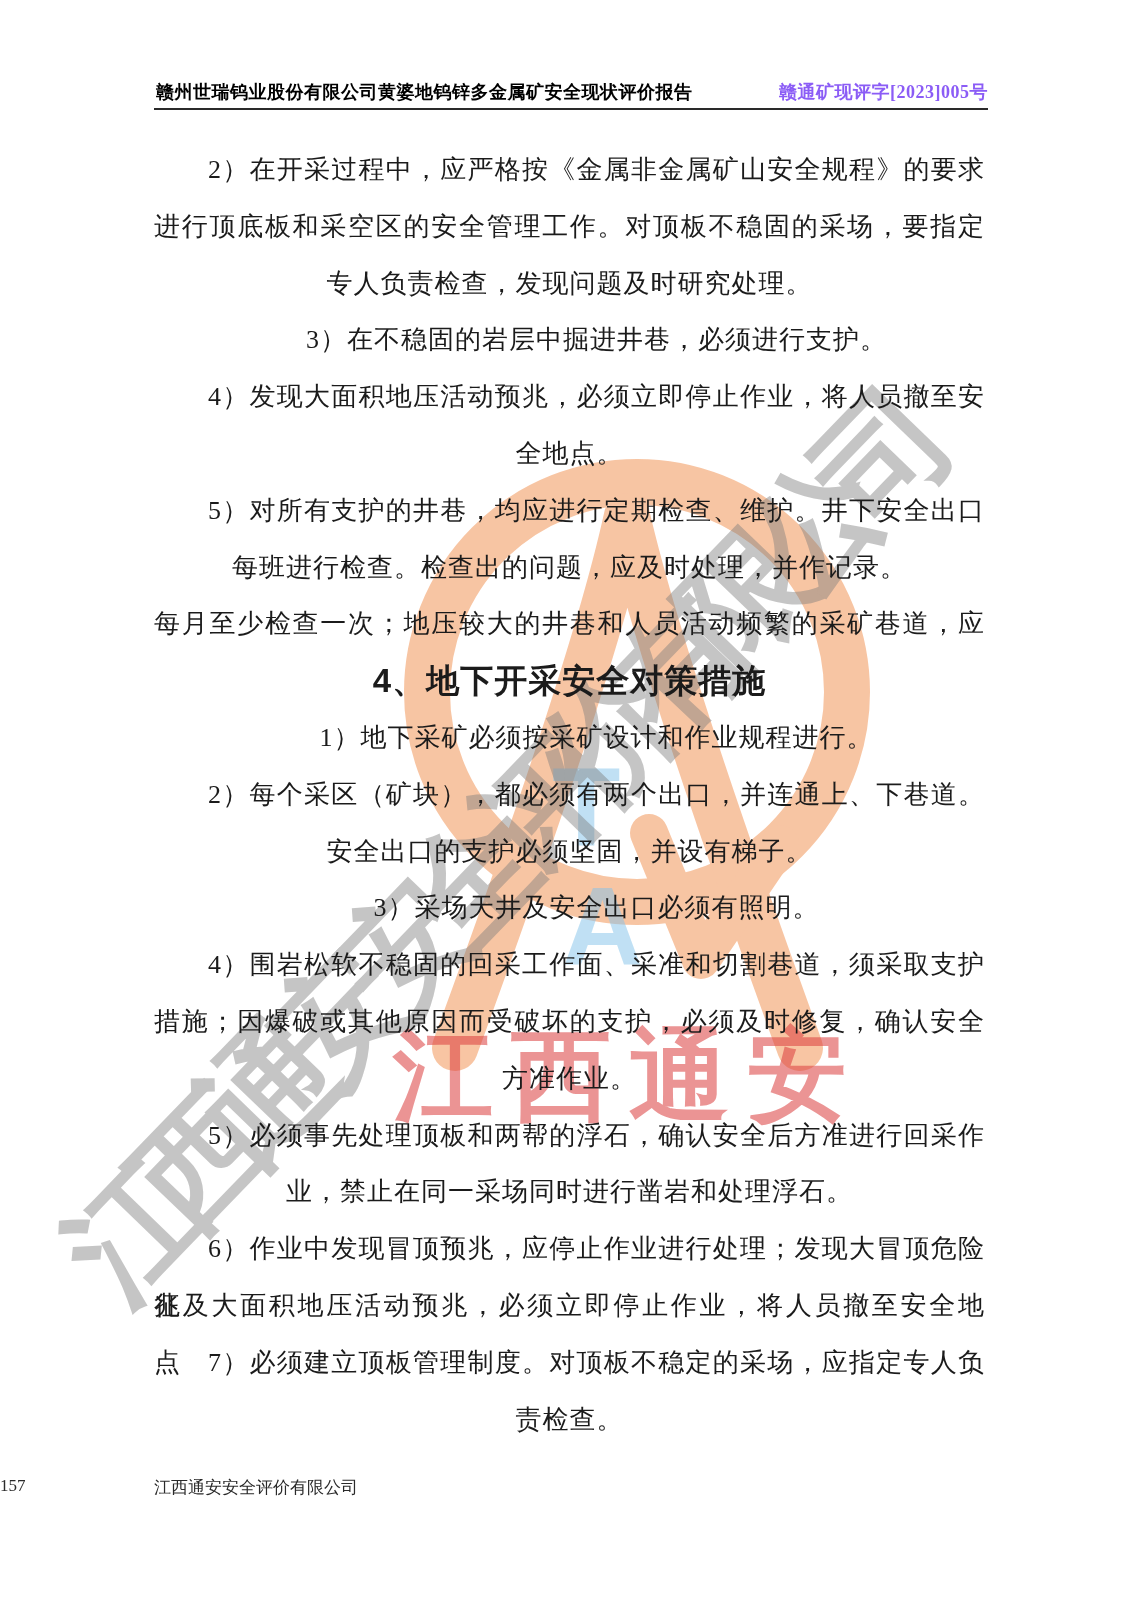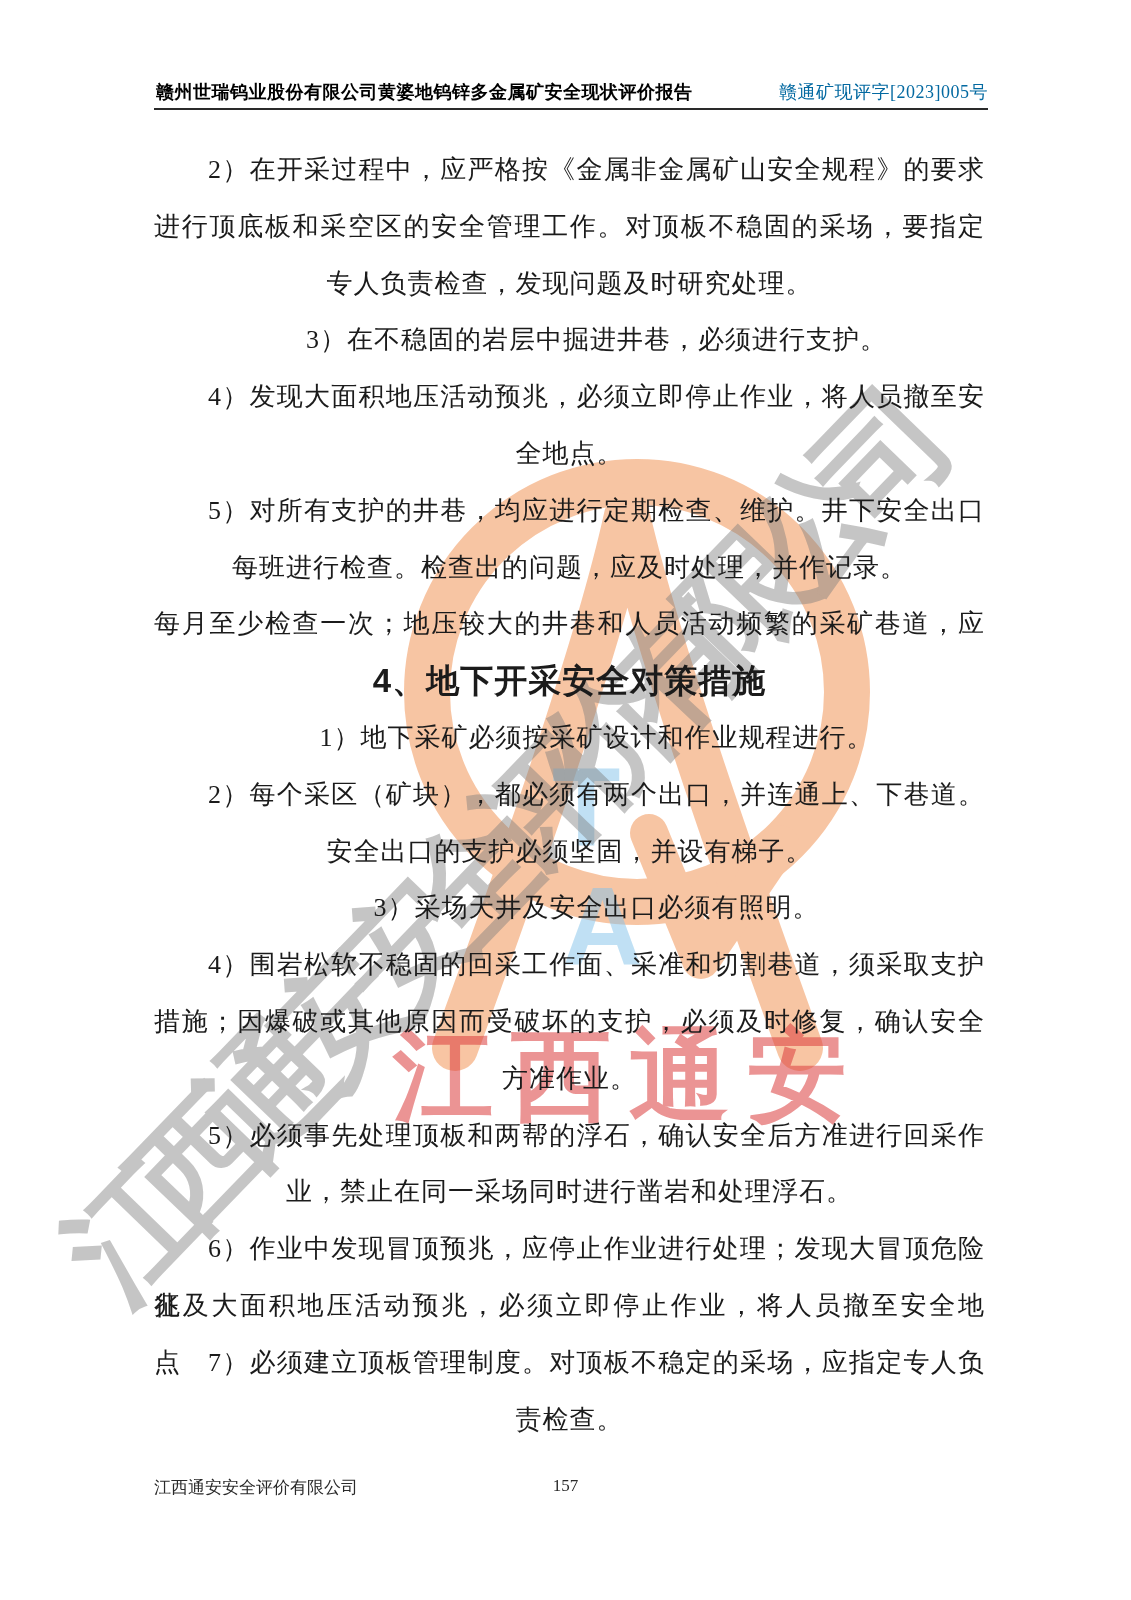--- a/index.html
+++ b/index.html
@@ -14,22 +14,22 @@
   }
 
   
   .hdr-left {
     position:absolute; left:156px; top:80px;
     font-size:18px; font-weight:bold; letter-spacing:0.5px;
     color:#000000; white-space:nowrap; z-index:5;
   }
   .hdr-right {
     position:absolute; right:143px; top:80px;
-    font-size:18px; font-weight:normal; letter-spacing:0.5px;
-    color:#0369a1; white-space:nowrap; z-index:5;
+    font-size:18px; font-weight:bold; letter-spacing:0.5px;
+    color:#8b5cf6; white-space:nowrap; z-index:5;
   }
   .hdr-rule {
     position:absolute; left:154px; top:108px; width:834px; height:2px;
     background:#2a2a2a; z-index:5;
   }
 
   
   .wm-logo { position:absolute; left:0; top:0; z-index:1; }
   .wm-diag {
     position:absolute; left:-90px; top:789px; z-index:2;
@@ -63,21 +63,21 @@
     font-weight:bold; font-size:33px;
   }
 
   
   .ftr-company {
     position:absolute; left:154px; top:1476px;
     font-size:17px; color:#2a2a2a; z-index:5; white-space:nowrap;
   }
   .ftr-page {
     position:absolute; left:0; top:1476px; width:1131px;
-    text-align:center; font-size:17px; color:#2a2a2a; z-index:5;
+    text-align:left; font-size:17px; color:#2a2a2a; z-index:5;
   }
 </style>
 </head>
 <body>
 
 <div class="page">
 
   <svg class="wm-logo" width="1131" height="1600" viewBox="0 0 1131 1600">
     <g opacity="0.72" fill="none" stroke-linecap="round" stroke-linejoin="round">
       <circle cx="637" cy="692" r="210" stroke-width="46" stroke="#F5AF80"></circle>

